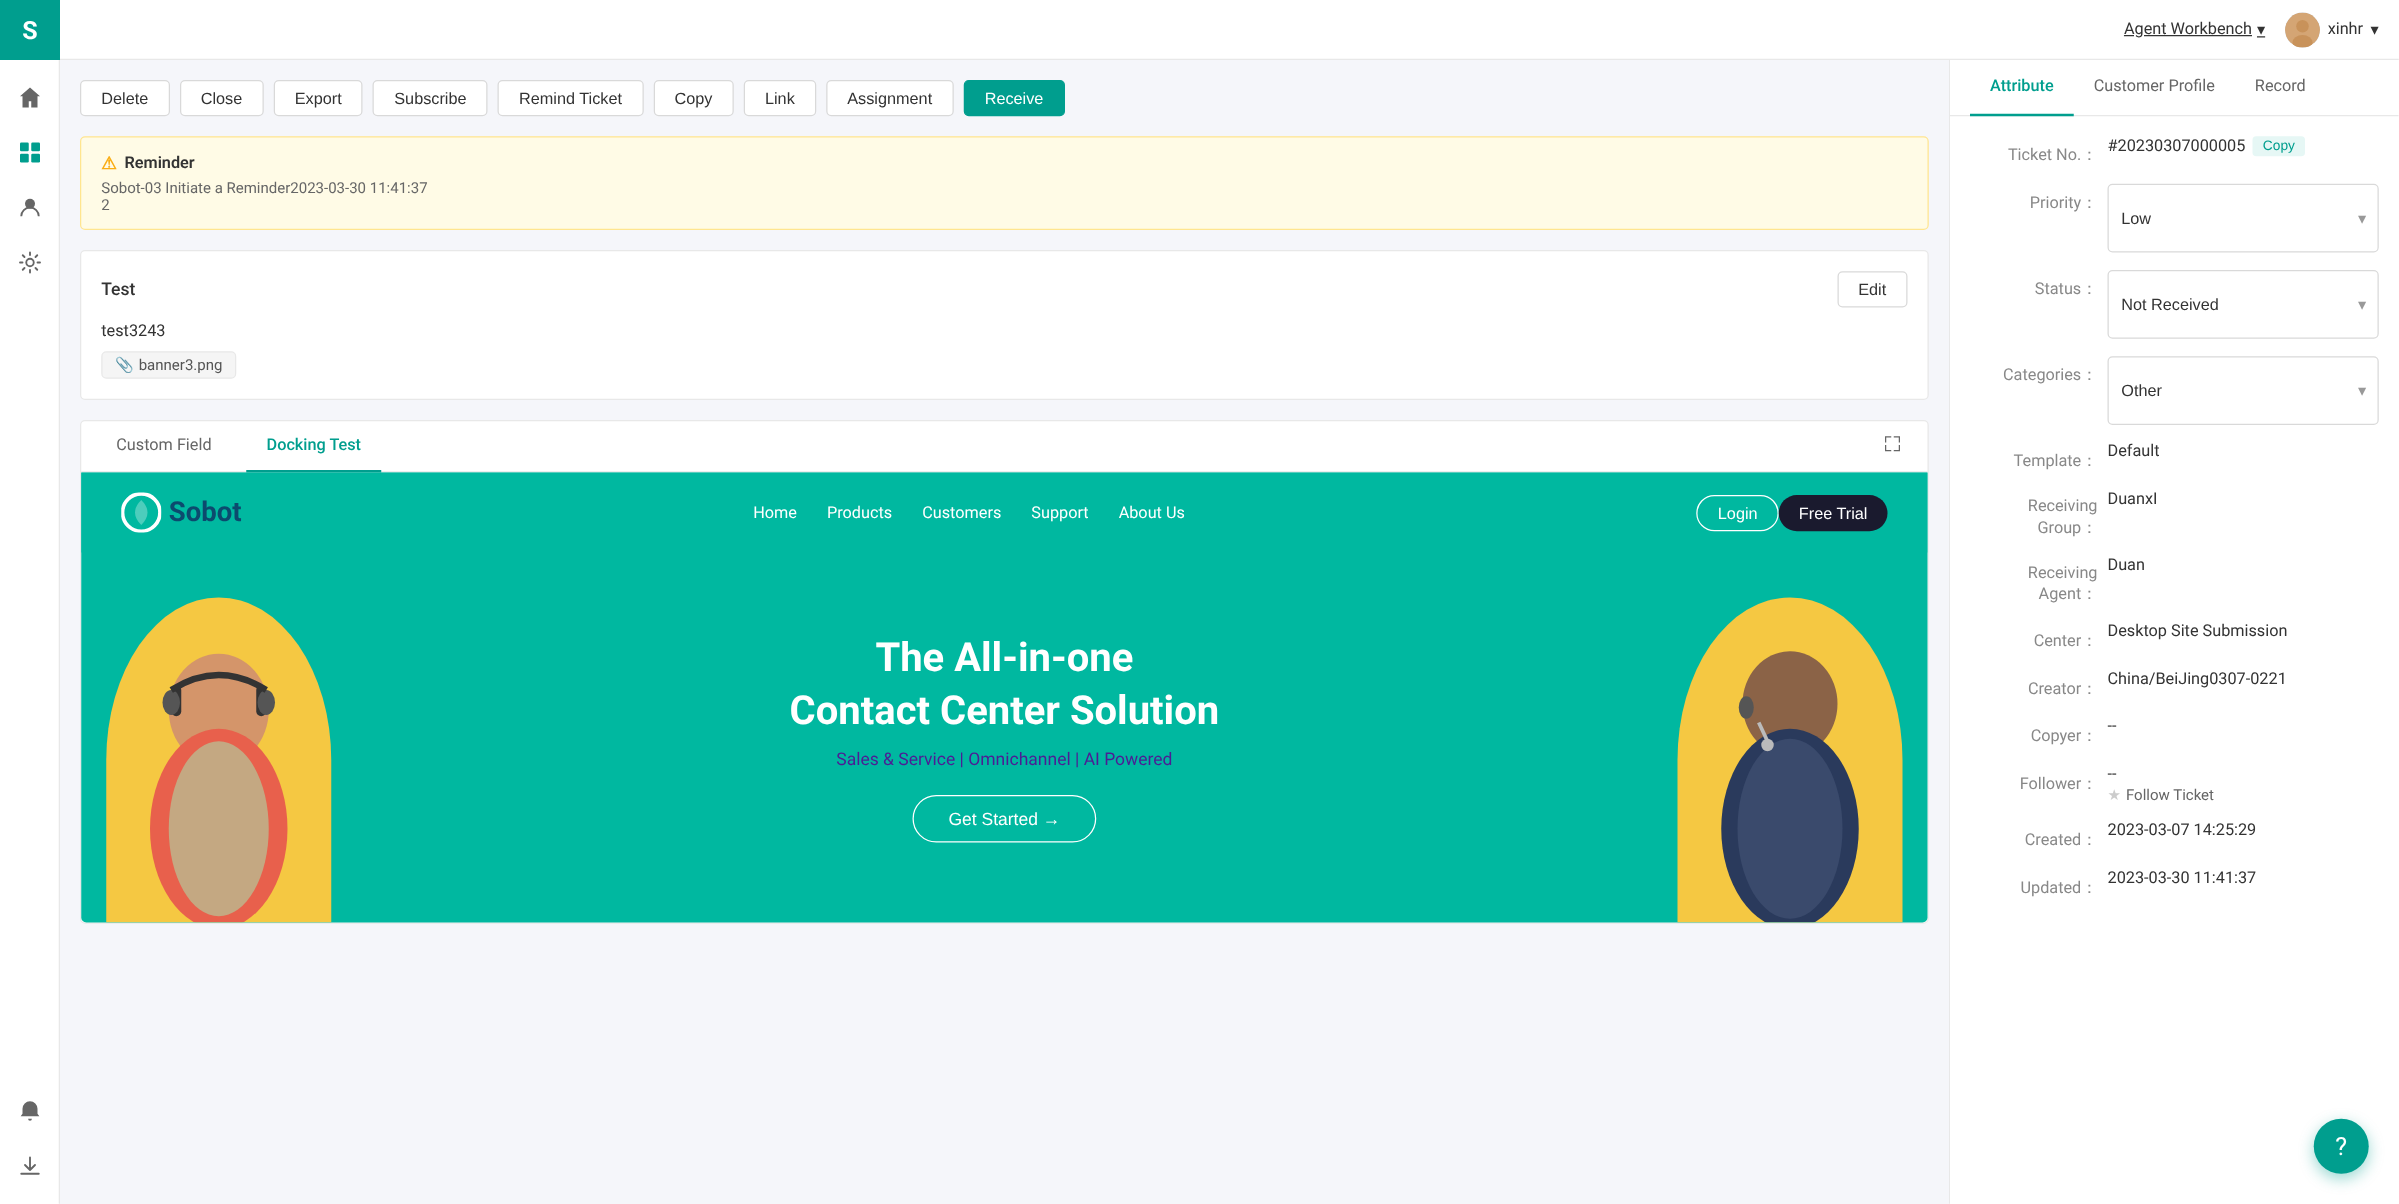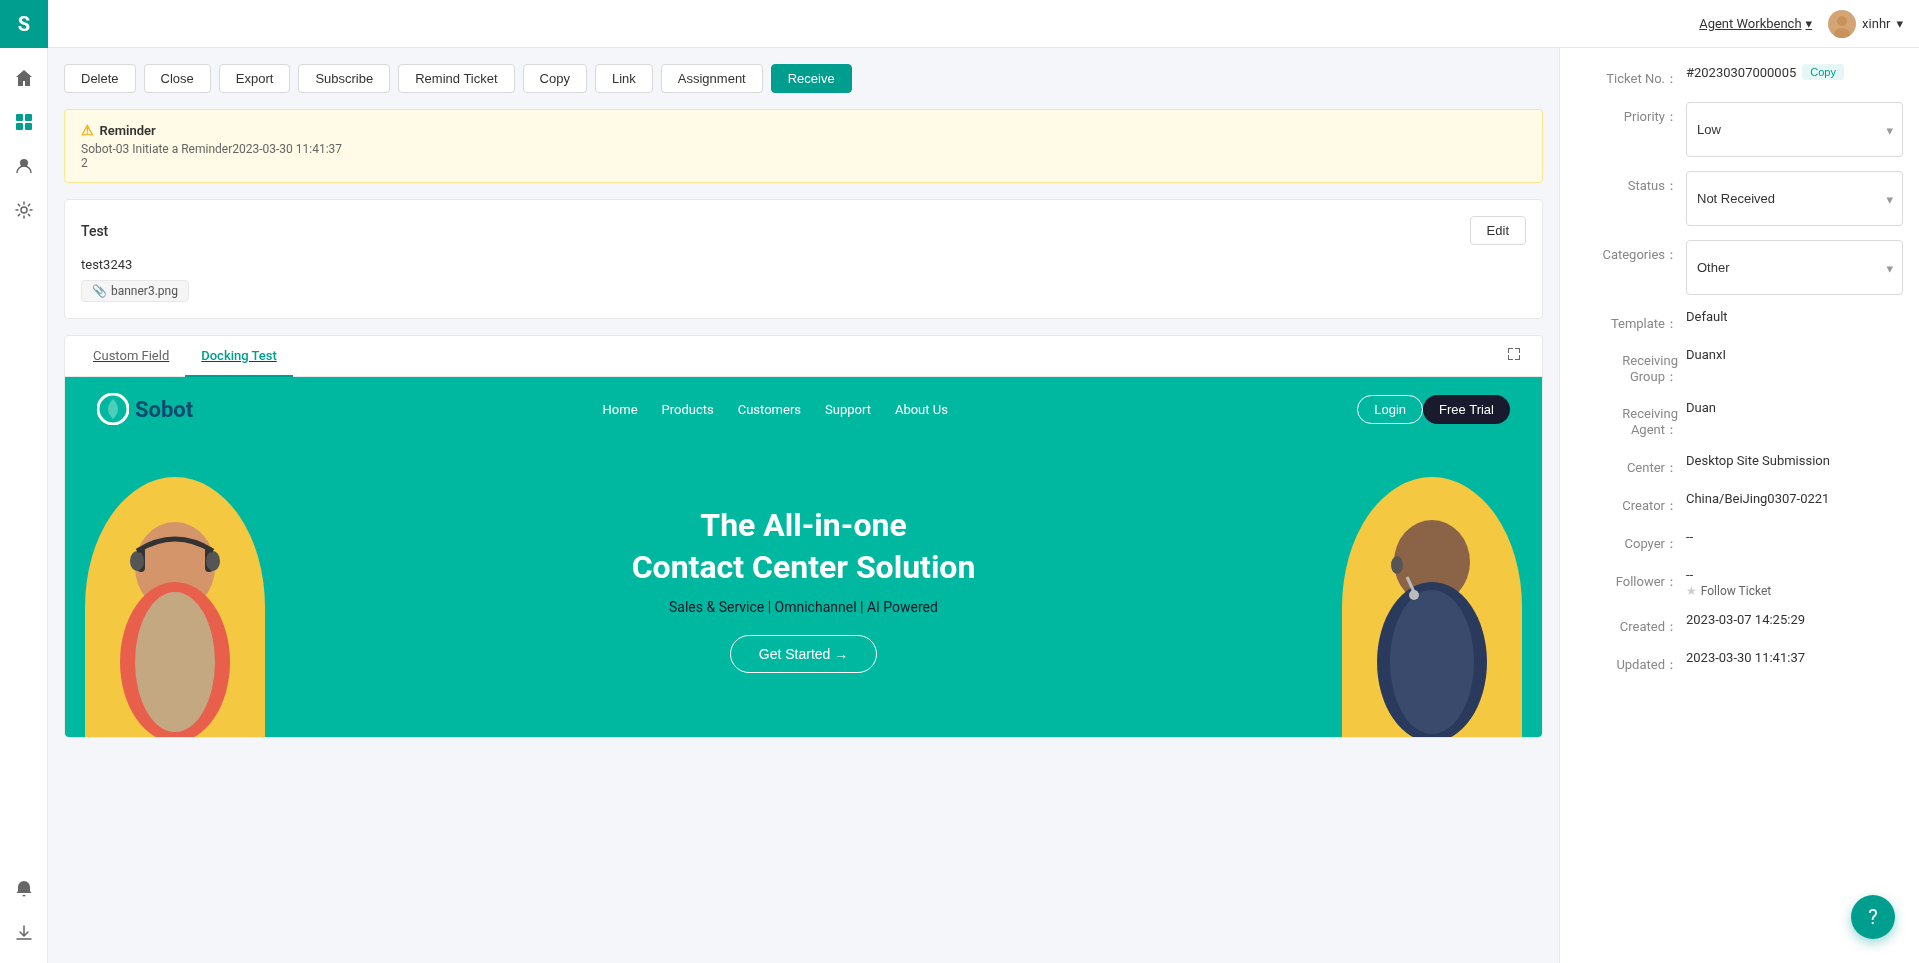--- a/index.html
+++ b/index.html
@@ -133,21 +133,21 @@
     .tab-container {
       background: #fff;
       border: 1px solid #e8e8e8;
       border-radius: 4px;
     }
     .tab-header {
       display: flex; align-items: center; justify-content: space-between;
       border-bottom: 1px solid #e8e8e8;
       padding: 0 12px;
     }
-    .tabs { display: flex; gap: 0; text-decoration: underline; }
+    .tabs { display: flex; gap: 12px; }
     .tab {
       padding: 12px 16px;
       cursor: pointer;
       font-size: 13px;
       color: #666;
       border-bottom: 2px solid transparent;
       margin-bottom: -1px;
     }
     .tab.active { color: #009e8e; border-bottom-color: #009e8e; font-weight: 500; }
     .tab-expand { cursor: pointer; color: #666; font-size: 16px; padding: 8px; }
@@ -178,21 +178,21 @@
       flex: 1;
       display: flex;
       align-items: center;
       justify-content: center;
       flex-direction: column;
       text-align: center;
       padding: 24px 32px;
       position: relative;
     }
     .sobot-hero-text h1 { color: #fff; font-size: 32px; font-weight: 700; line-height: 1.3; }
-    .sobot-hero-text p { color: #0f172a; font-size: 14px; margin-top: 10px; }
+    .sobot-hero-text p { color: #4c1d95; font-size: 14px; margin-top: 10px; }
     .sobot-get-started {
       margin-top: 20px;
       border: 1.5px solid #fff;
       background: transparent;
       color: #fff;
       padding: 10px 28px;
       border-radius: 28px;
       cursor: pointer;
       font-size: 14px;
       display: inline-flex; align-items: center; gap: 8px;
@@ -490,20 +490,31 @@
               <circle cx="72" cy="118" r="5" fill="#bbb"></circle>
             </svg>
           </div>
         </div>
       </div>
     </div>
   </div>
 </div>
 
 <div class="right-panel">
+  <div class="right-panel-tabs">
+    <div class="right-tab active">
+      <span>Attribute</span>
+    </div>
+    <div class="right-tab">
+      <span>Customer Profile</span>
+    </div>
+    <div class="right-tab">
+      <span>Record</span>
+    </div>
+  </div>
 
   <div class="right-panel-body">
 
     <div class="attr-row">
       <div class="attr-label">Ticket No.：</div>
       <div class="attr-value">
         <div class="ticket-no-row">
           <span>#20230307000005</span>
           <button class="copy-btn-small">Copy</button>
         </div>

